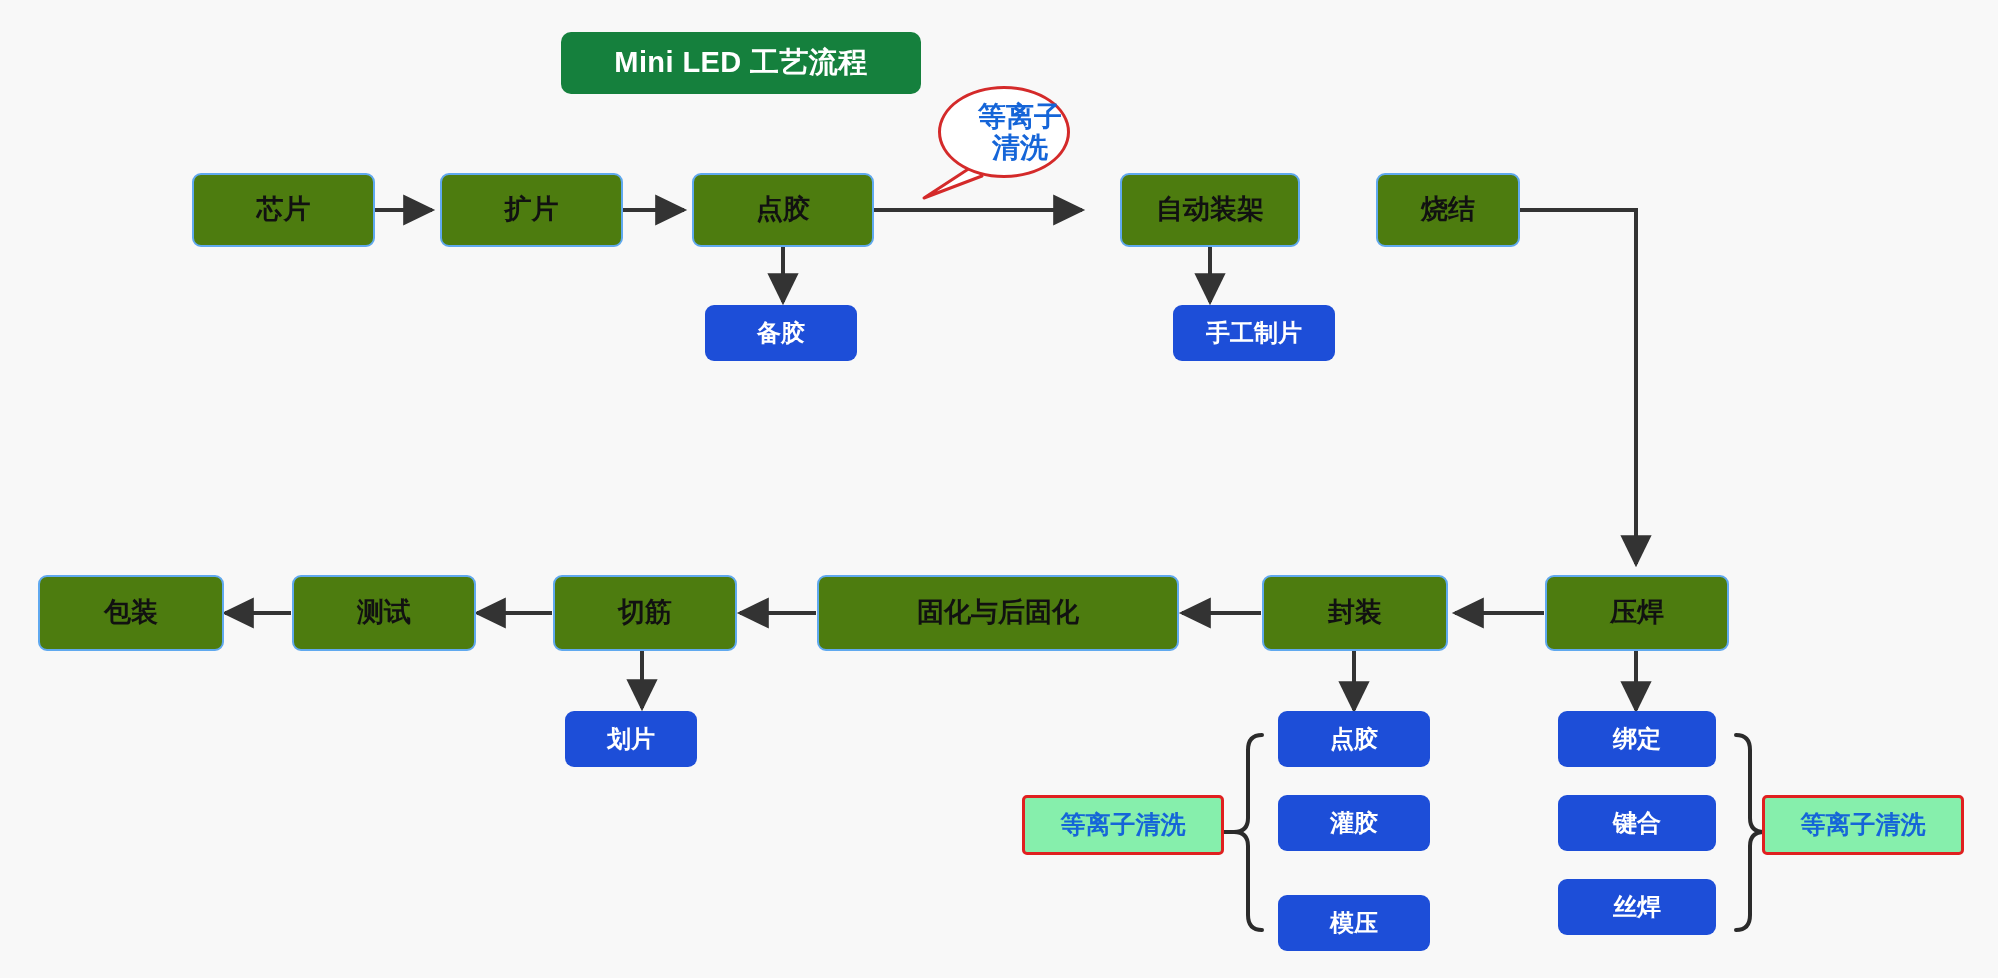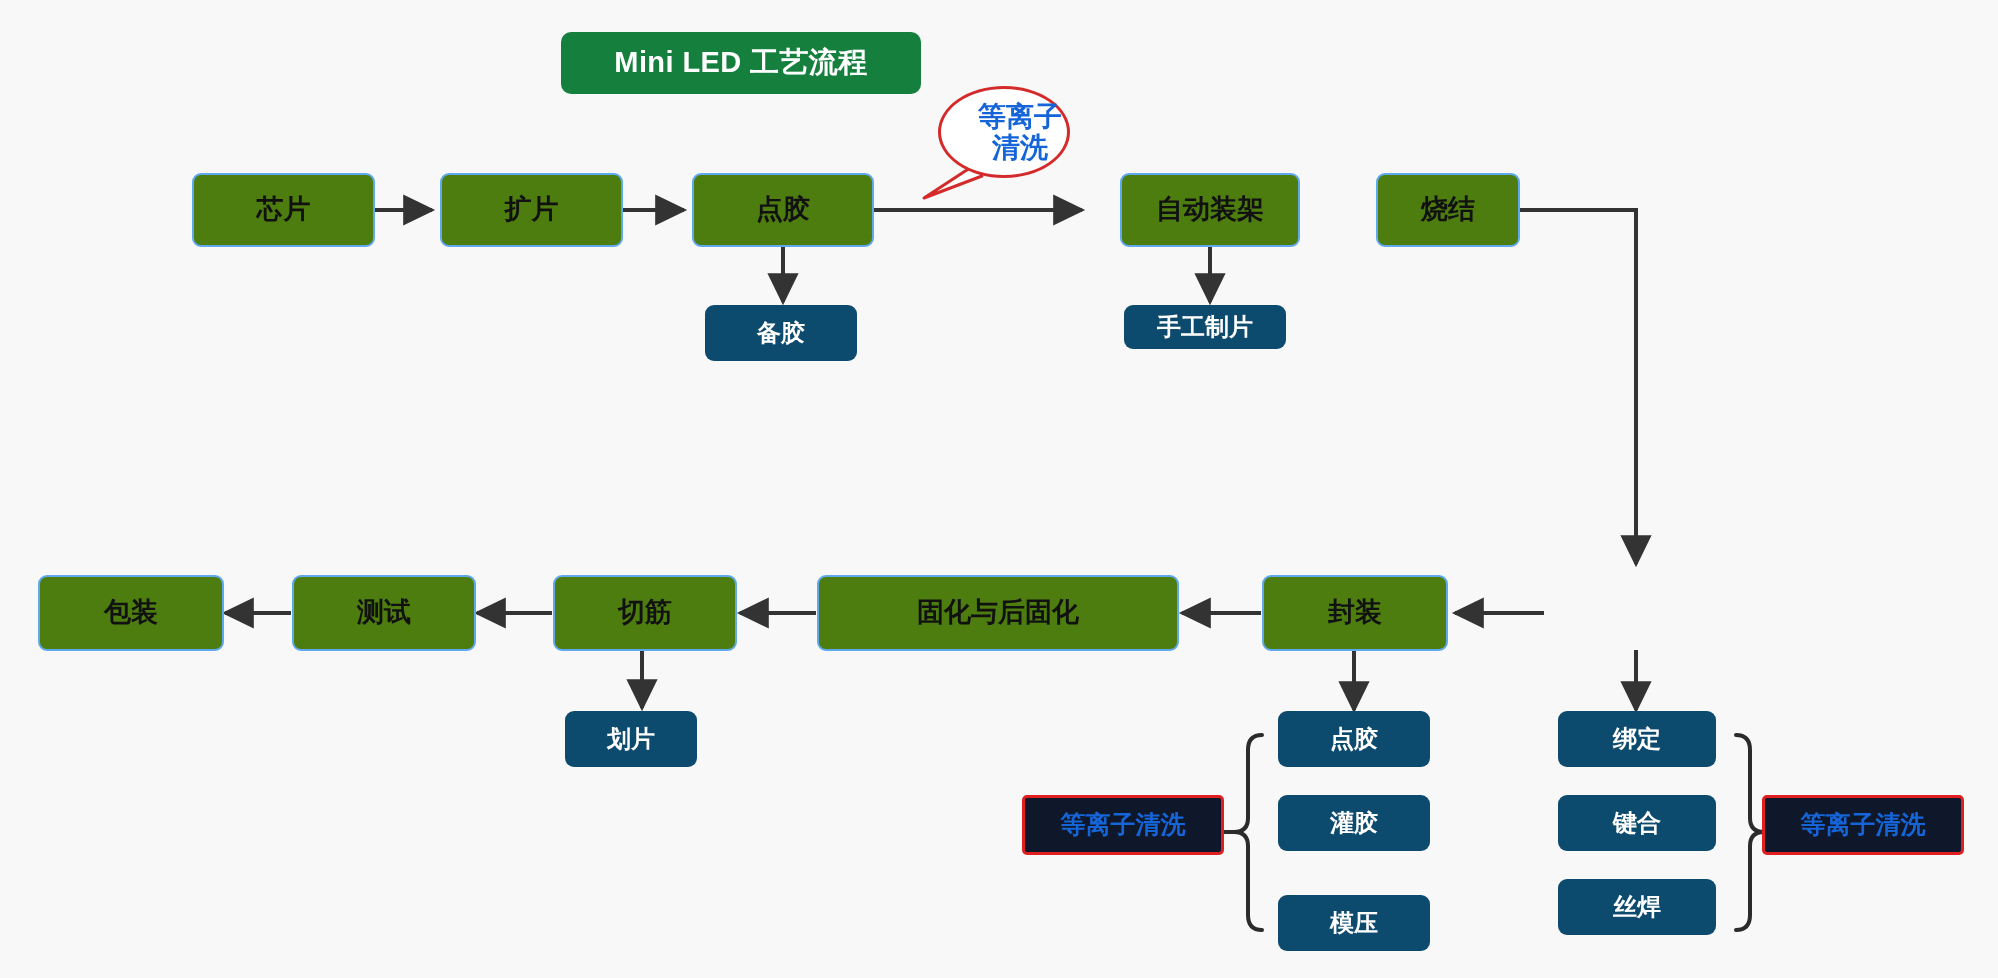--- a/index.html
+++ b/index.html
@@ -49,29 +49,29 @@
   .proc-box {
     background: #4d7c0f;
     border: 2px solid #60a9ef;
     border-radius: 9px;
     color: #111111;
     font-size: 27px;
     font-weight: bold;
   }
 
   .sub-box {
-    background: #0c4a6e;
+    background: #1d4ed8;
     border-radius: 9px;
     color: #ffffff;
     font-size: 24px;
     font-weight: bold;
   }
 
   .note-box {
-    background: #0f172a;
+    background: #86efac;
     border: 3px solid #e02020;
     border-radius: 5px;
     color: #1565d8;
     font-size: 25px;
     font-weight: bold;
   }
 
   
   .balloon {
     position: absolute;
@@ -156,21 +156,21 @@
   <div class="node proc-box" style="left:440px; top:173px; width:183px; height:74px;">扩片</div>
 
   <div class="node proc-box" style="left:692px; top:173px; width:182px; height:74px;">点胶</div>
 
   <div class="node proc-box" style="left:1120px; top:173px; width:180px; height:74px;">自动装架</div>
 
   <div class="node proc-box" style="left:1376px; top:173px; width:144px; height:74px;">烧结</div>
 
   <div class="node sub-box" style="left:705px; top:305px; width:152px; height:56px;">备胶</div>
 
-  <div class="node sub-box" style="left:1124px; top:305px; width:162px; height:44px;">手工制片</div>
+  <div class="node sub-box" style="left:1173px; top:305px; width:162px; height:56px;">手工制片</div>
 
   <div class="balloon" style="left:938px; top:86px; width:132px; height:92px;">
     <svg class="tail" width="132" height="140" viewBox="0 0 132 140" xmlns="http://www.w3.org/2000/svg">
       <path d="M38,78 L-14,112 L44,90 Z" fill="#ffffff" stroke="#d42a2a" stroke-width="3" stroke-linejoin="round"></path>
     </svg>
     <div class="bubble"></div>
     <div class="btext">
       <span>等离子</span>
       <span>清洗</span>
     </div>
@@ -179,20 +179,21 @@
   <div class="node proc-box" style="left:38px; top:575px; width:186px; height:76px;">包装</div>
 
   <div class="node proc-box" style="left:292px; top:575px; width:184px; height:76px;">测试</div>
 
   <div class="node proc-box" style="left:553px; top:575px; width:184px; height:76px;">切筋</div>
 
   <div class="node proc-box" style="left:817px; top:575px; width:362px; height:76px;">固化与后固化</div>
 
   <div class="node proc-box" style="left:1262px; top:575px; width:186px; height:76px;">封装</div>
 
+  <div class="node proc-box" style="left:1545px; top:575px; width:184px; height:76px;">压焊</div>
 
   <div class="node sub-box" style="left:565px; top:711px; width:132px; height:56px;">划片</div>
 
   <div class="node sub-box" style="left:1278px; top:711px; width:152px; height:56px;">点胶</div>
 
   <div class="node sub-box" style="left:1278px; top:795px; width:152px; height:56px;">灌胶</div>
 
   <div class="node sub-box" style="left:1278px; top:879px; width:152px; height:56px;margin-top:16px;">模压</div>
 
   <div class="node note-box" style="left:1022px; top:795px; width:202px; height:60px;">等离子清洗</div>

